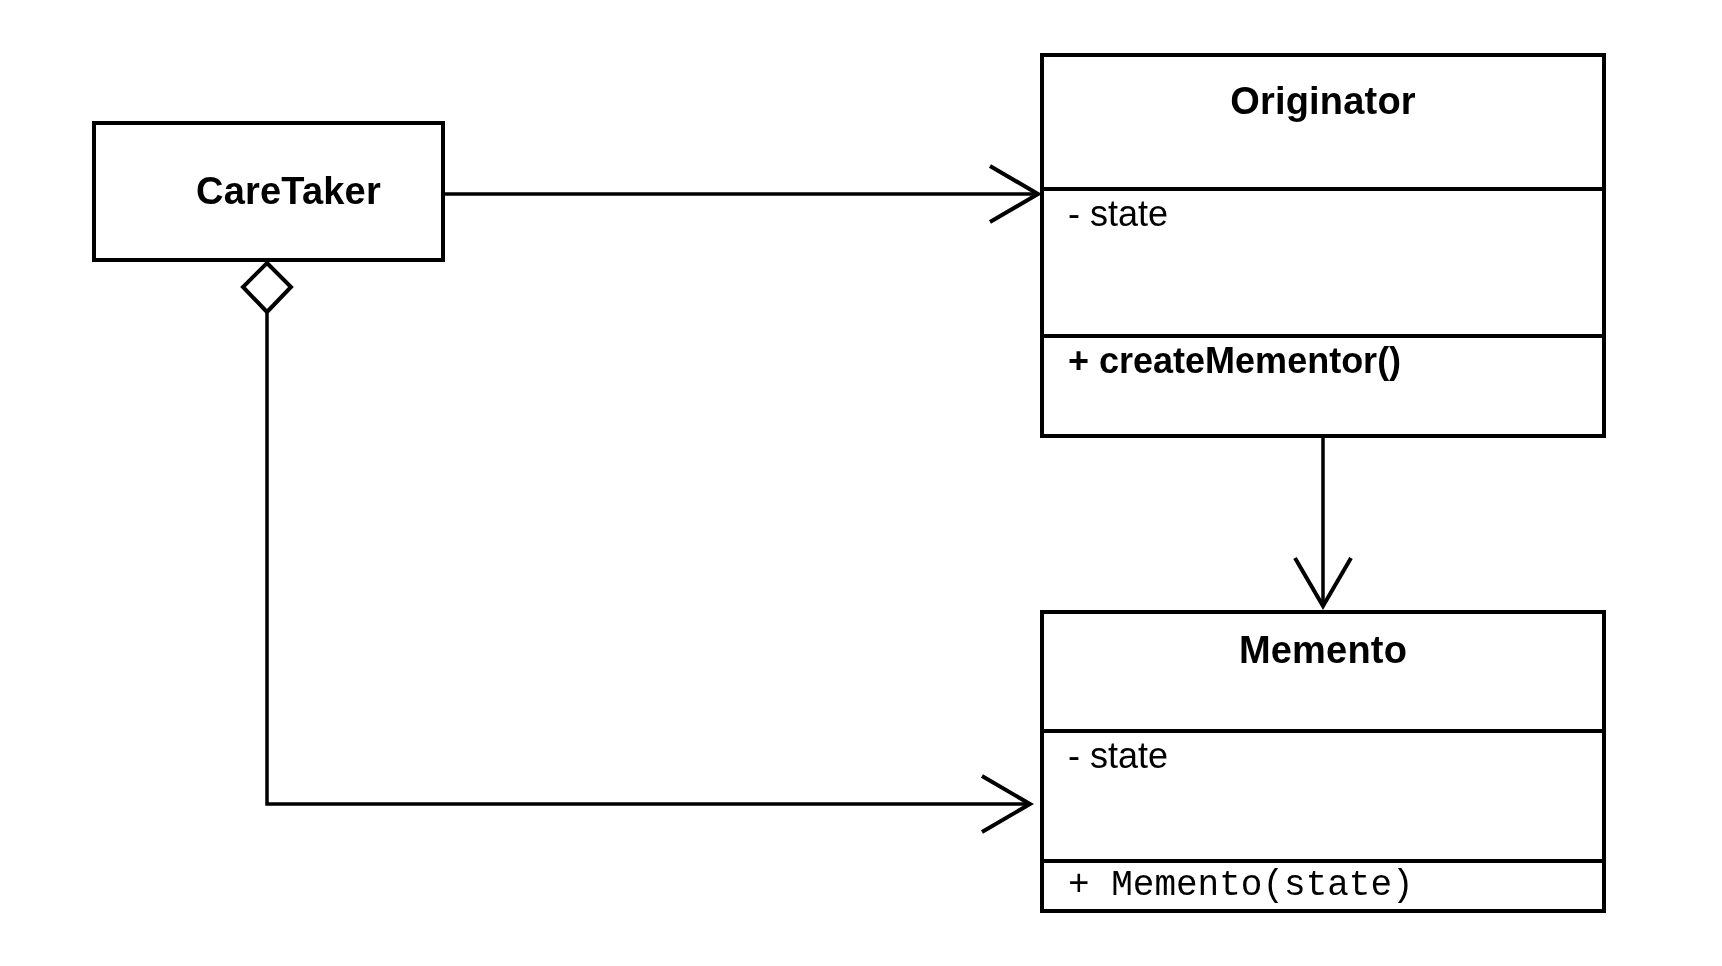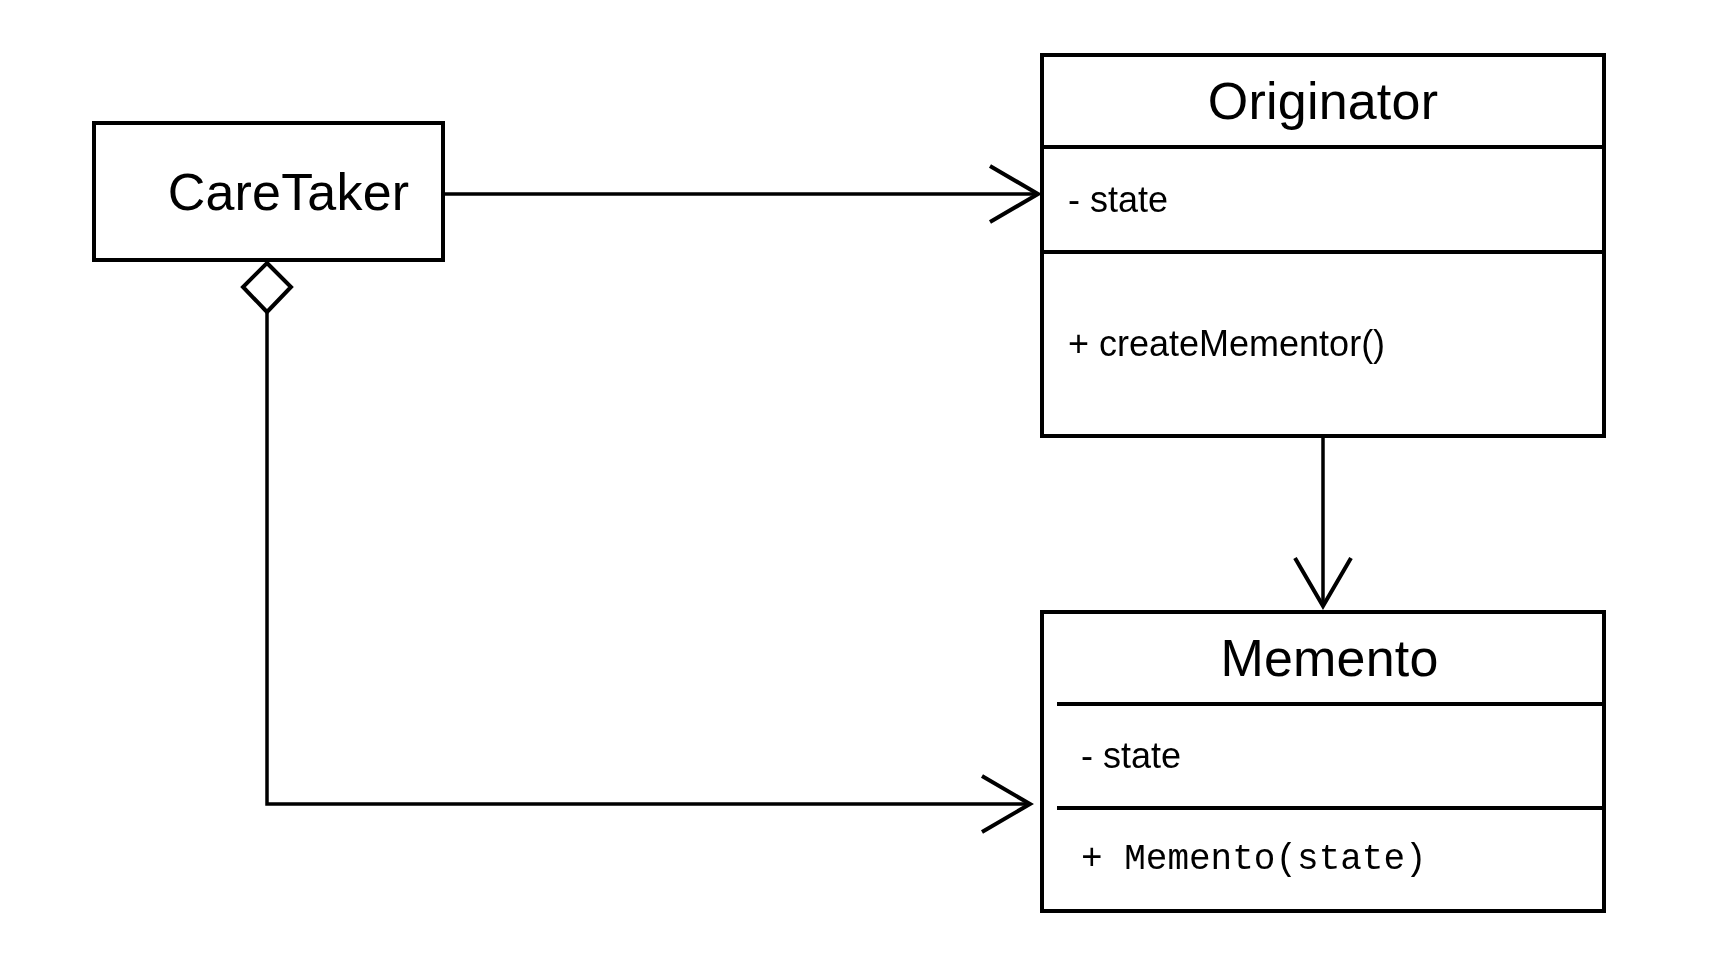--- a/index.html
+++ b/index.html
@@ -29,50 +29,51 @@
     background: #ffffff;
     border: 4px solid #000000;
     box-sizing: border-box;
     display: flex;
     flex-direction: column;
   }
   .class-title {
     display: flex;
     align-items: center;
     justify-content: center;
-    font-weight: normal;
-    font-size: 52px;
+    font-weight: bold;
+    font-size: 38px;
     letter-spacing: 0.2px;
     text-align: right;
   }
   .class-section {
     border-top: 4px solid #000000;
     box-sizing: border-box;
     display: flex;
     flex-direction: column;
-    justify-content: center;
+    justify-content: flex-start;
     padding-left: 24px;
     font-size: 36px;
     line-height: 46px;
+    margin-top: 42px;
   }
   
   #box-caretaker {
     left: 92px; top: 121px; width: 353px; height: 141px; padding-left: 40px;
   }
   #box-caretaker .class-title { flex: 1; }
   
   #box-originator {
     left: 1040px; top: 53px; width: 566px; height: 385px;
   }
   #box-originator .class-title { height: 88px; }
   #box-originator .attrs { height: 105px; }
-  #box-originator .methods { flex: 1; }
+  #box-originator .methods { flex: 1; font-weight: bold; }
   
   #box-memento {
-    left: 1040px; top: 610px; width: 566px; height: 303px; padding-left: 13px;
+    left: 1040px; top: 610px; width: 566px; height: 303px;
   }
   #box-memento .class-title { height: 88px; }
   #box-memento .attrs { height: 104px; }
   #box-memento .methods { flex: 1; font-family: Liberation Mono, monospace; }
 
   .member { white-space: nowrap; }
 </style>
 </head>
 <body>
 

